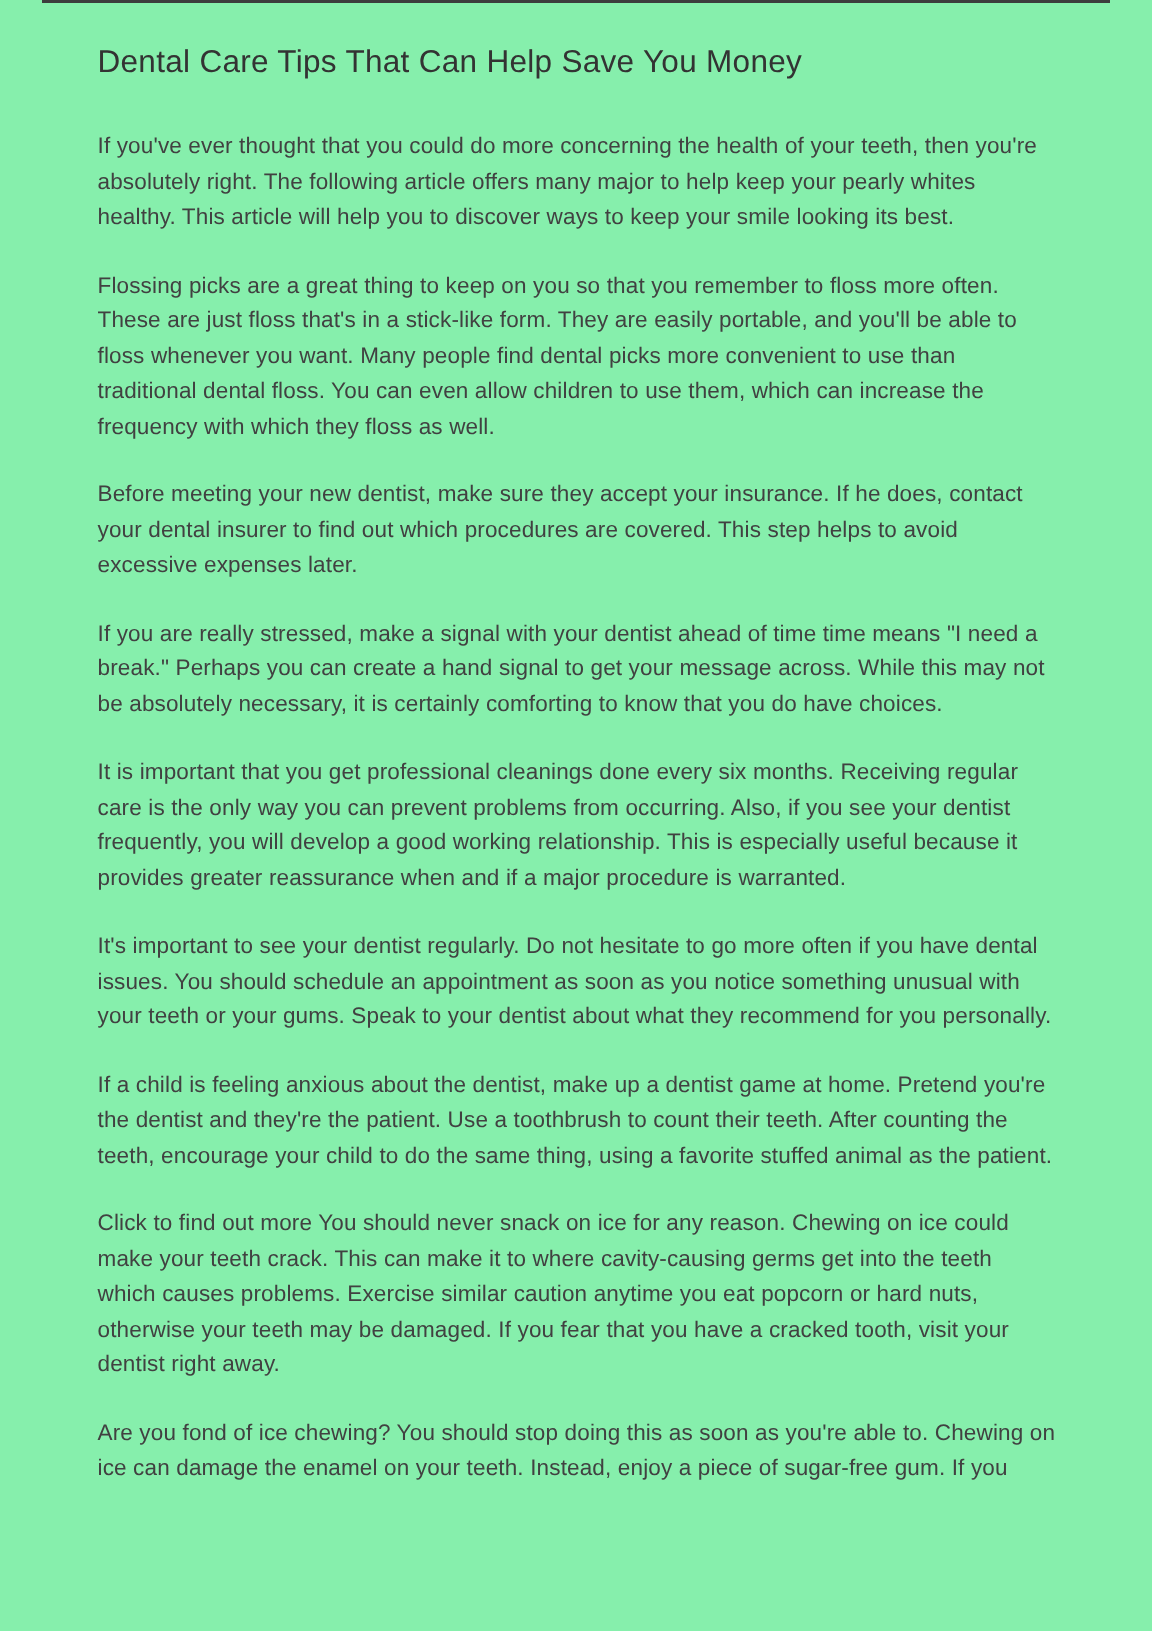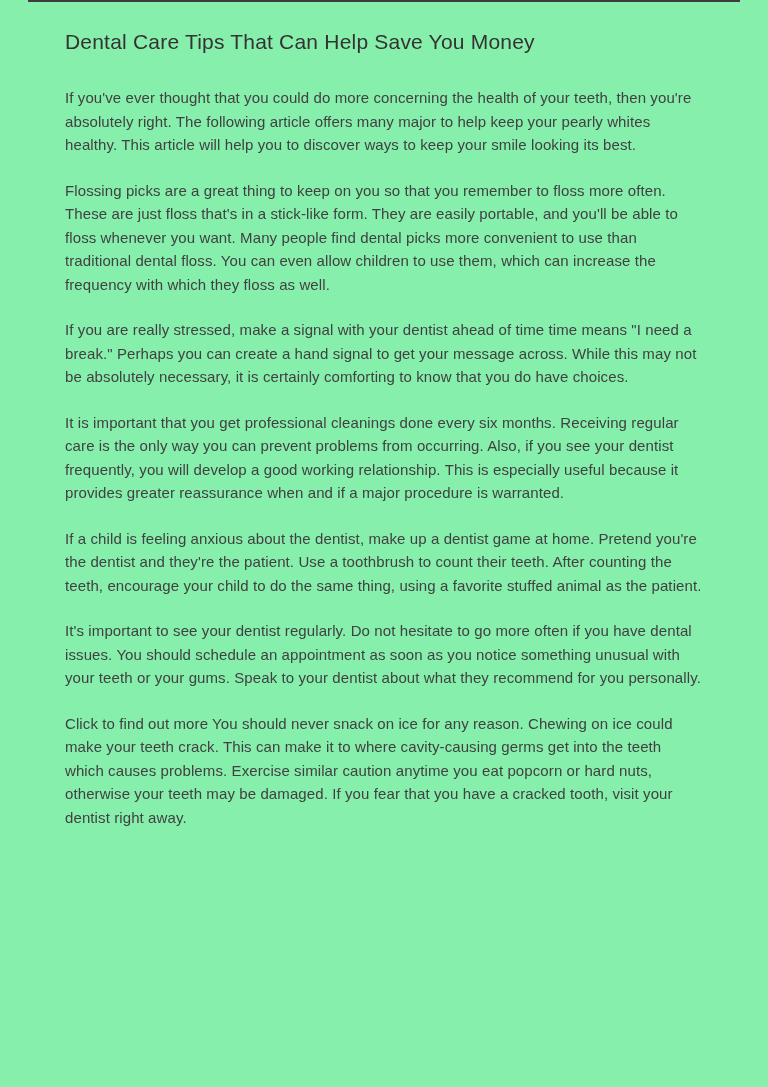--- a/index.html
+++ b/index.html
@@ -46,19 +46,21 @@
 </style>
 </head>
 <body>
 
 <div class="page">
   <div class="top-rule"></div>
   <div class="content">
     <h1 class="doc-title">Dental Care Tips That Can Help Save You Money</h1>
     <p class="para">If you've ever thought that you could do more concerning the health of your teeth, then you're absolutely right. The following article offers many major to help keep your pearly whites healthy. This article will help you to discover ways to keep your smile looking its best.</p>
     <p class="para">Flossing picks are a great thing to keep on you so that you remember to floss more often. These are just floss that's in a stick-like form. They are easily portable, and you'll be able to floss whenever you want. Many people find dental picks more convenient to use than traditional dental floss. You can even allow children to use them, which can increase the frequency with which they floss as well.</p>
+    <p class="para">Before meeting your new dentist, make sure they accept your insurance. If he does, contact your dental insurer to find out which procedures are covered. This step helps to avoid excessive expenses later.</p>
     <p class="para">If you are really stressed, make a signal with your dentist ahead of time time means "I need a break." Perhaps you can create a hand signal to get your message across. While this may not be absolutely necessary, it is certainly comforting to know that you do have choices.</p>
     <p class="para">It is important that you get professional cleanings done every six months. Receiving regular care is the only way you can prevent problems from occurring. Also, if you see your dentist frequently, you will develop a good working relationship. This is especially useful because it provides greater reassurance when and if a major procedure is warranted.</p>
+    <p class="para">It's important to see your dentist regularly. Do not hesitate to go more often if you have dental issues. You should schedule an appointment as soon as you notice something unusual with your teeth or your gums. Speak to your dentist about what they recommend for you personally.</p>
     <p class="para">If a child is feeling anxious about the dentist, make up a dentist game at home. Pretend you're the dentist and they're the patient. Use a toothbrush to count their teeth. After counting the teeth, encourage your child to do the same thing, using a favorite stuffed animal as the patient.</p>
-    <p class="para">It's important to see your dentist regularly. Do not hesitate to go more often if you have dental issues. You should schedule an appointment as soon as you notice something unusual with your teeth or your gums. Speak to your dentist about what they recommend for you personally.</p>
     <p class="para">Click to find out more You should never snack on ice for any reason. Chewing on ice could make your teeth crack. This can make it to where cavity-causing germs get into the teeth which causes problems. Exercise similar caution anytime you eat popcorn or hard nuts, otherwise your teeth may be damaged. If you fear that you have a cracked tooth, visit your dentist right away.</p>
+    <p class="para">Are you fond of ice chewing? You should stop doing this as soon as you're able to. Chewing on ice can damage the enamel on your teeth. Instead, enjoy a piece of sugar-free gum. If you</p>
   </div>
 </div>
 
 </body></html>

